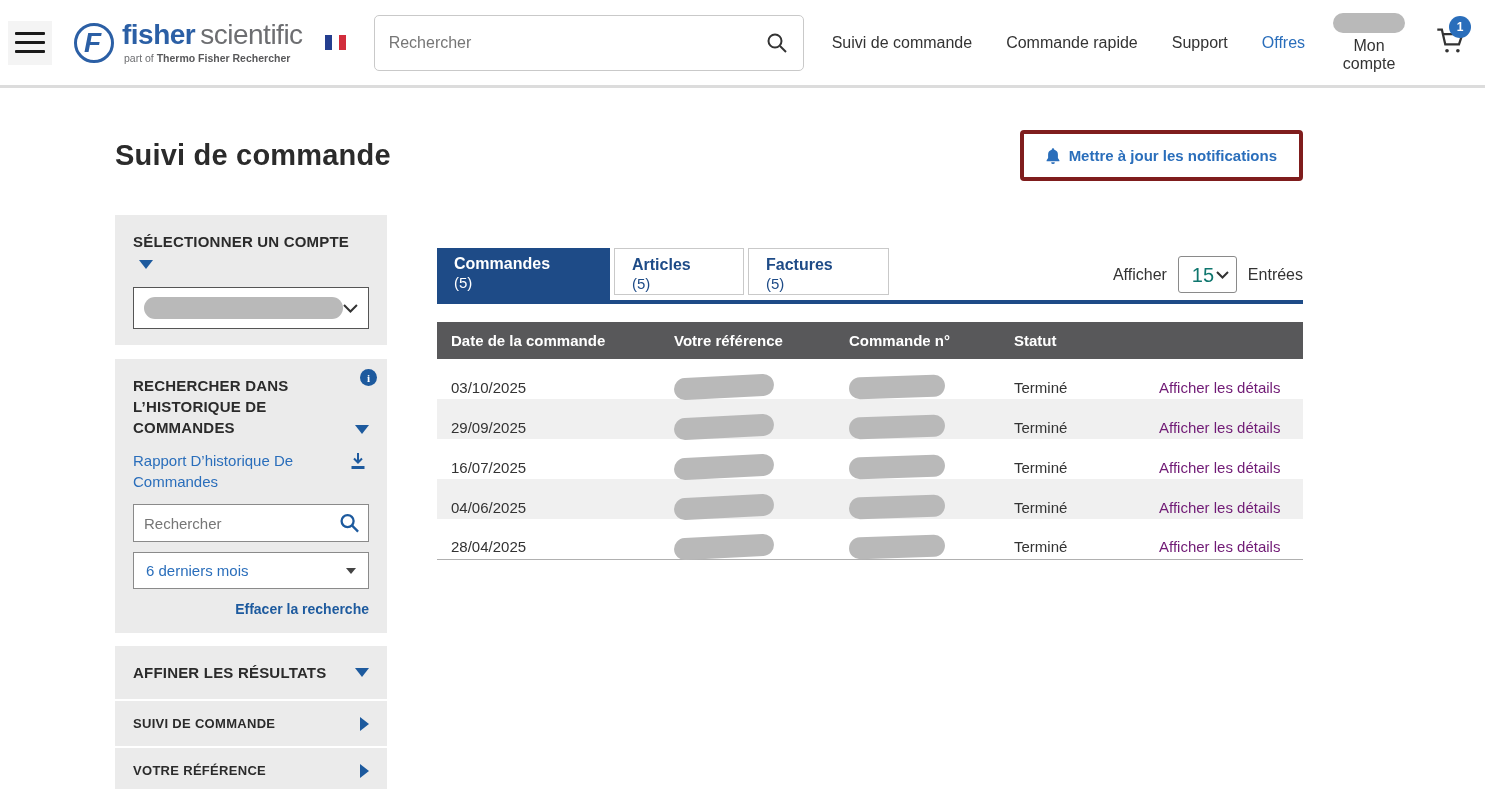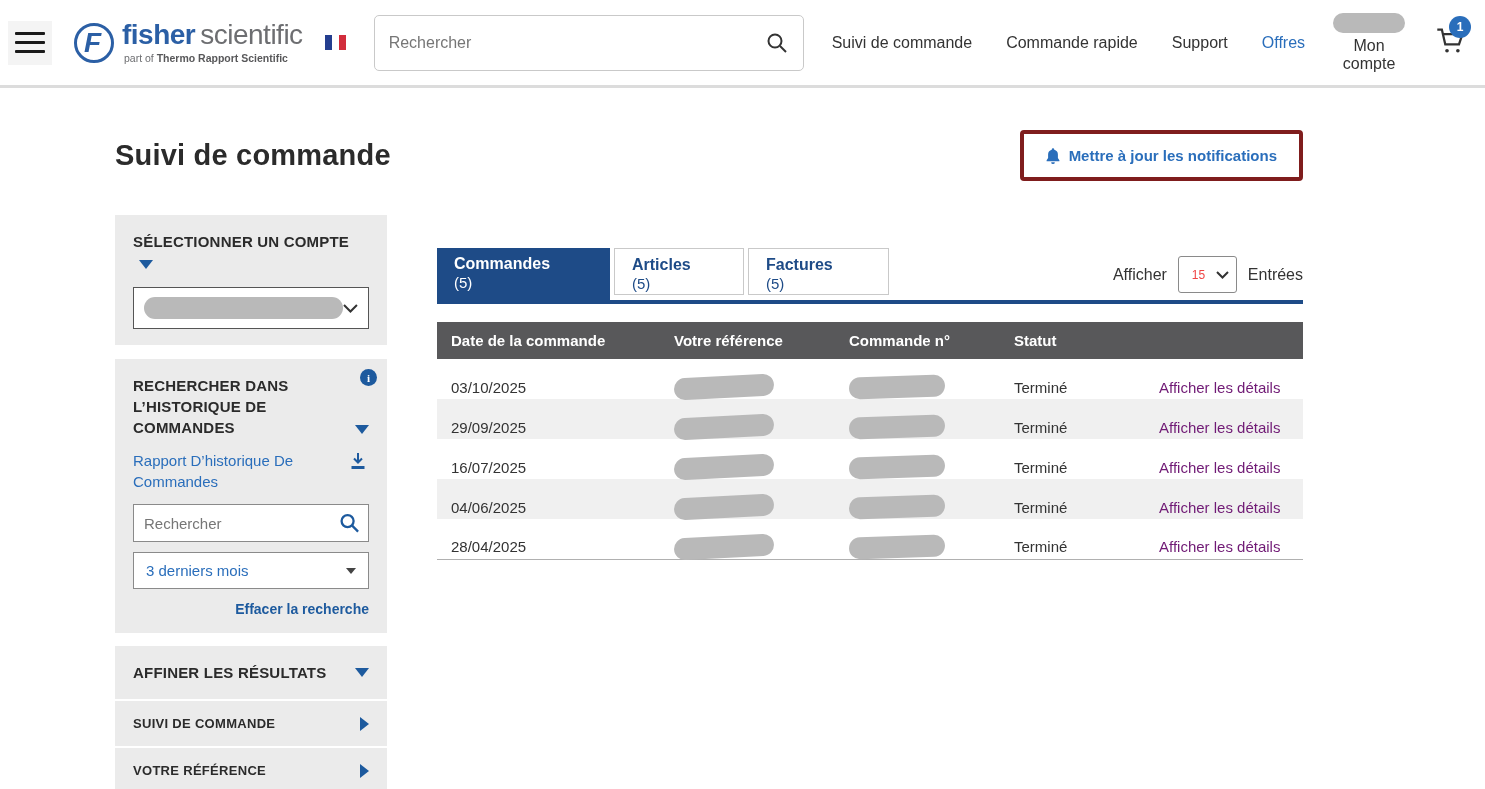--- a/index.html
+++ b/index.html
@@ -73,21 +73,21 @@
   .tabstrip { position:relative; height:56px; }
   .tabstrip .bar { position:absolute; left:0; right:0; bottom:0; height:4px; background:#1e4b87; }
   .tabs { display:flex; gap:4px; height:100%; align-items:flex-start; }
   .tab { background:#fff; border:1px solid #c9c9c9; height:47px; padding:6px 0 0 17px; cursor:pointer; color:#1e4b87; }
   .tab .t-label { font-size:16px; font-weight:bold; line-height:20px; }
   .tab .t-count { font-size:15px; line-height:17px; }
   .tab.active { background:#1e4b87; border:none; color:#fff; height:56px; width:173px; position:relative; z-index:1; }
   .tab.articles { width:130px; } .tab.factures { width:141px; }
   .entries { position:absolute; right:0; top:8px; display:flex; align-items:center; gap:11px; font-size:16px; color:#333; }
   .entries-select { position:relative; width:59px; height:37px; }
-  .entries-select select { width:100%; height:100%; border:1px solid #8a8a8a; border-radius:3px; background:#fff; appearance:none; -webkit-appearance:none; font-size:12px; color:#ef4444; padding-left:13px; font-family:inherit; cursor:pointer; }
+  .entries-select select { width:100%; height:100%; border:1px solid #8a8a8a; border-radius:3px; background:#fff; appearance:none; -webkit-appearance:none; font-size:20px; color:#0f766e; padding-left:13px; font-family:inherit; cursor:pointer; }
   .entries-select svg { position:absolute; right:8px; top:50%; transform:translateY(-50%); pointer-events:none; }
 
   .orders-table { width:100%; border-collapse:collapse; margin-top:18px; border-bottom:1px solid #b0b0b0; }
   .orders-table thead tr { background:#58585a; }
   .orders-table th { color:#fff; font-size:15px; font-weight:bold; text-align:left; padding:10px 0 10px 14px;margin-top:11px; }
   .orders-table td { font-size:15px; color:#333; padding:16px 0 0 14px; height:40px; }
   .orders-table tbody tr:nth-child(even) { background:#f0f0f0; }
   .redact { display:inline-block; height:22px; background:#b9b9b9; border-radius:11px; vertical-align:middle; }
   .redact.ref { width:100px; transform:rotate(-3deg); }
   .redact.ord { width:96px; transform:rotate(-2deg); }
@@ -103,21 +103,21 @@
       <span></span>
     </div>
 
   <div class="logo">
     <div class="logo-f">F</div>
     <div class="logo-textcol">
       <div class="logo-line1">
         <span class="logo-bold">fisher</span><span class="logo-light">scientific</span>
       </div>
       <div class="logo-tagline">
-        <span>part of </span><b>Thermo Rapport Scientific</b>
+        <span>part of </span><b>Thermo Fisher Rechercher</b>
       </div>
     </div>
   </div>
 
   <div class="flag">
       <i class="b"></i>
       <i class="w"></i>
       <i class="r"></i>
     </div>
 
@@ -193,21 +193,21 @@
             </svg>
         </div>
         <div class="side-search">
           <input type="text" placeholder="Rechercher" style="">
           <svg width="21" height="21" viewBox="0 0 22 22" fill="none" stroke="#1d5a9e" stroke-width="2.4">
               <circle cx="9" cy="9" r="6.3"></circle>
               <line x1="13.8" y1="13.8" x2="20" y2="20"></line>
             </svg>
         </div>
         <div class="period-select">
-          <span class="val">3 derniers mois</span>
+          <span class="val">6 derniers mois</span>
           <span class="caret-small"></span>
         </div>
         <a class="clear-link">Effacer la recherche</a>
       </div>
 
       <div class="panel mb2">
         <div class="refine-row">
           <span class="panel-title">AFFINER LES RÉSULTATS</span>
           <span class="tri-down"></span>
         </div>

